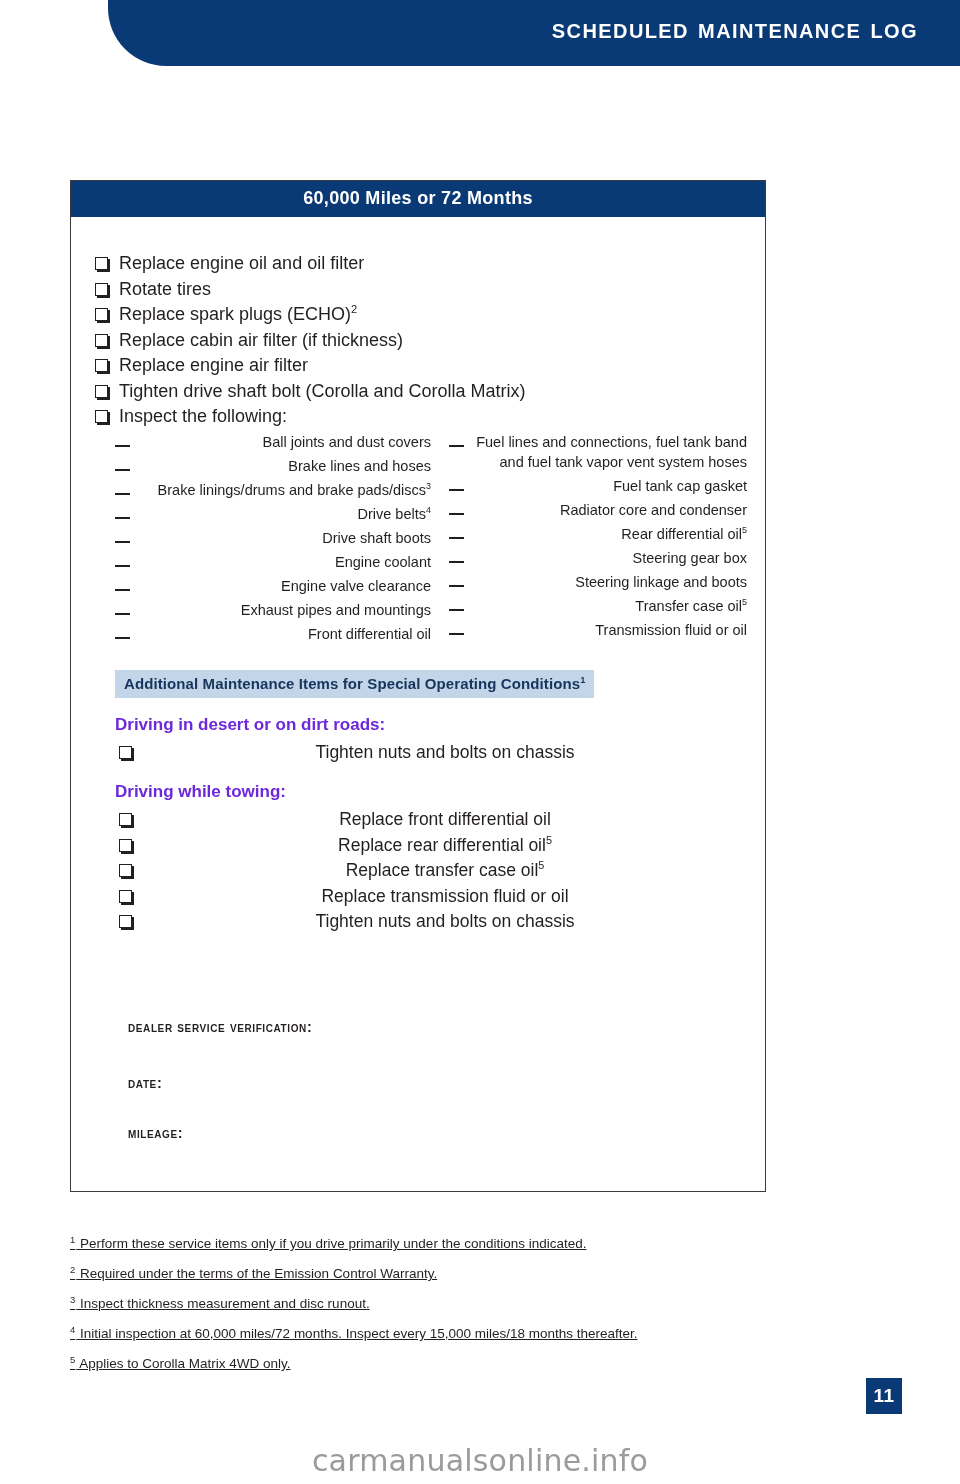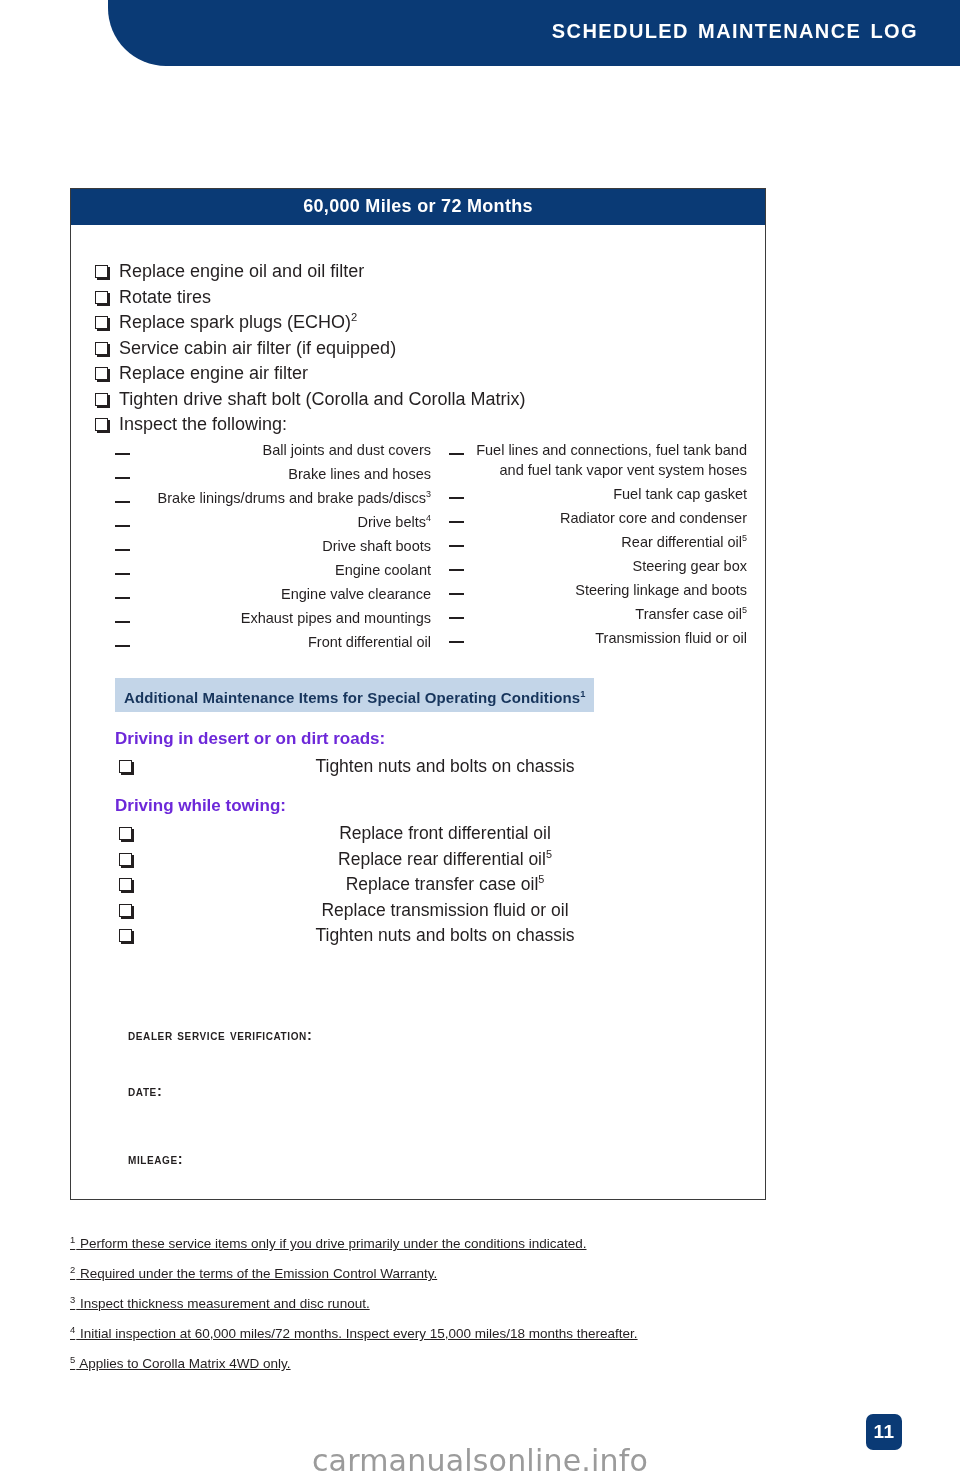--- a/index.html
+++ b/index.html
@@ -38,21 +38,21 @@
     font-variant: small-caps;
     text-transform: lowercase;
     white-space: nowrap;
   }
   .header-title::first-letter { font-size: 28px; }
 
   
   .maint-box {
     position: absolute;
     left: 70px;
-    top: 188px;
+    top: 180px;
     width: 694px;
     border: 1.5px solid #3b3b3b;
     background: #ffffff;
     box-sizing: content-box;
     height: 1010px;
   }
   .box-title {
     background: #0a3a75;
     color: #ffffff;
     font-size: 18px;
@@ -129,21 +129,21 @@
     width: 15px;
     height: 1.6px;
     background: #231f20;
   }
 
   
   .addl-band {
     margin: 22px 0 0 22px;
     background: #c3d5e8;
     display: inline-block;
-    padding: 11px 9px 6px 9px;
+    padding: 5px 9px 6px 9px;
     font-size: 15px;
     font-weight: bold;
     color: #17355c;
     letter-spacing: 0.1px;
   }
   .sub-head {
     margin: 17px 0 5px 22px;
     font-size: 17px;
     font-weight: bold;
     color: #6d28d9;
@@ -164,21 +164,21 @@
   .smallcaps-label {
     font-size: 14.5px;
     font-weight: bold;
     letter-spacing: 0.6px;
     color: #231f20;
     font-variant: small-caps;
     text-transform: lowercase;
     padding-left: 9px;
   }
   .dsv { margin-bottom: 40px; }
-  .dl-date { margin-bottom: 52px; }
+  .dl-date { margin-bottom: 34px; }
 
   
   .footnotes {
     position: absolute;
     left: 70px;
     top: 1236px;
     width: 800px;
   }
   .footnotes p {
     margin: 0 0 14px 0;
@@ -191,32 +191,31 @@
     font-size: 0.7em;
     vertical-align: super;
     line-height: 0;
     margin-right: 1px;
   }
 
   
   .page-num {
     position: absolute;
     left: 866px;
-    top: 1414px;
+    top: 1378px;
     width: 36px;
     height: 36px;
     background: #0a3a75;
     color: #ffffff;
     font-size: 19px;
     font-weight: bold;
     display: flex;
     align-items: center;
     justify-content: center;
     letter-spacing: 0.5px;
-    border-radius: 7px;
   }
   .watermark {
     position: absolute;
     left: 0;
     top: 1443px;
     width: 960px;
     text-align: center;
     font-size: 30px;
     color: #9b9b9b;
     letter-spacing: 0.2px;
@@ -234,21 +233,21 @@
 
   <div class="box-title">60,000 Miles or 72 Months</div>
 
   <div class="box-body">
 
     
     <ul class="checklist" id="main-checklist">
         <li><span class="cbox"></span><span>Replace engine oil and oil filter</span></li>
         <li><span class="cbox"></span><span>Rotate tires</span></li>
         <li><span class="cbox"></span><span>Replace spark plugs (ECHO)</span><sup class="fn">2</sup></li>
-        <li><span class="cbox"></span><span>Service cabin air filter (if equipped)</span></li>
+        <li><span class="cbox"></span><span>Replace cabin air filter (if thickness)</span></li>
         <li><span class="cbox"></span><span>Replace engine air filter</span></li>
         <li><span class="cbox"></span><span>Tighten drive shaft bolt (Corolla and Corolla Matrix)</span></li>
         <li><span class="cbox"></span><span>Inspect the following:</span></li>
       </ul>
 
     
     <div class="inspect-wrap">
       <div class="inspect-col left">
         <ul class="inspect" id="inspect-left">
             <li><span class="blank-line"></span><span>Ball joints and dust covers</span></li>

